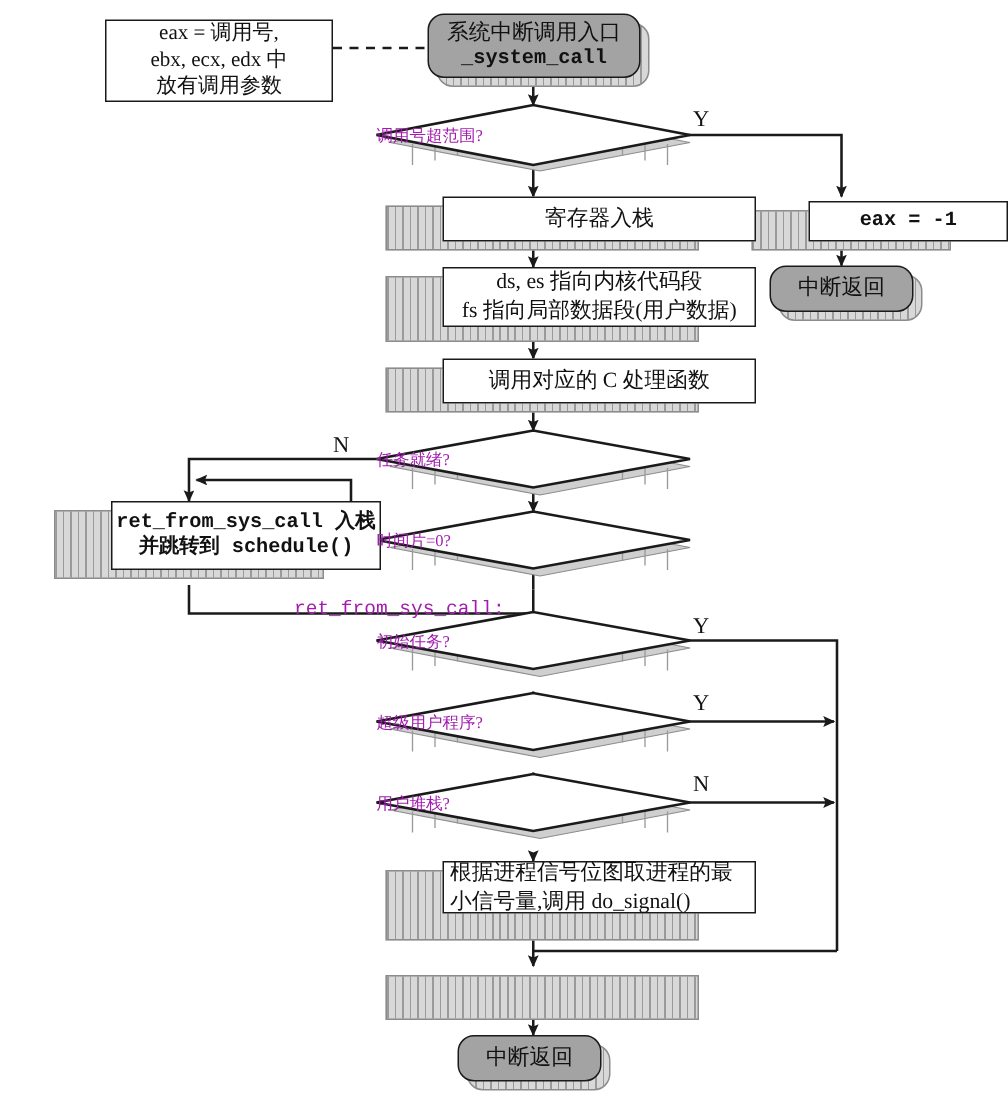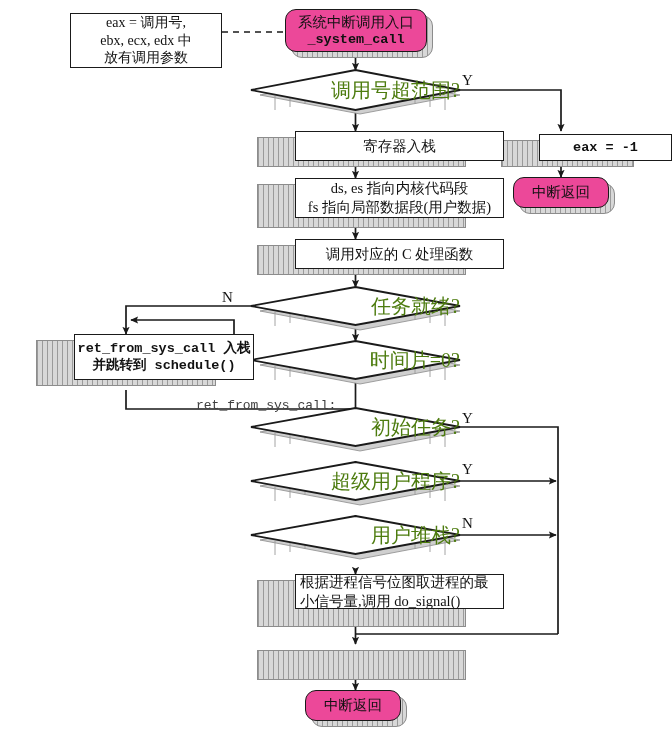--- a/index.html
+++ b/index.html
@@ -37,21 +37,21 @@
     line-height: 1.28;
   }
   .proc {
     border: 1.6px solid #1a1a1a;
     background: #ffffff;
     font-size: 14.5px;
     margin-left: 44px;
   }
   .term {
     border: 1.8px solid #1a1a1a;
-    background: #ec4899;
+    background: #a3a3a3;
     border-radius: 11px;
     font-size: 14.5px;
   }
   .note {
     border: 1.8px solid #1a1a1a;
     background: #ffffff;
     font-size: 14px;
   }
   
   .shadow {
@@ -61,23 +61,23 @@
       #cfcfcf;
     border: 1px solid #8c8c8c;
     box-sizing: border-box;
   }
   .shadow.rounded { border-radius: 11px; }
   
   .dia {
     position: absolute;
     display: flex;
     align-items: center;
-    justify-content: flex-end;
-    font-size: 20px;
-    color: #4d7c0f;
+    justify-content: flex-start;
+    font-size: 11px;
+    color: #a21caf;
   }
   .dia .dlabel {
     position: relative;
     z-index: 3;
     white-space: nowrap;
   }
   
   .lt {
     position: absolute;
     font-size: 15px;
@@ -86,21 +86,21 @@
   }
   .mono {
     font-family: "Liberation Mono", "DejaVu Sans Mono", monospace;
     font-size: 13.5px;
     font-weight: bold;
   }
   .tagline {
     position: absolute;
     font-family: "Liberation Mono", "DejaVu Sans Mono", monospace;
     font-size: 13px;
-    color: #404040;
+    color: #a21caf;
     white-space: nowrap;
   }
   .l1 { display:block; }
 </style>
 </head>
 <body>
 
 <div id="canvas">
 
   <svg class="layer" viewBox="0 0 672 736">

